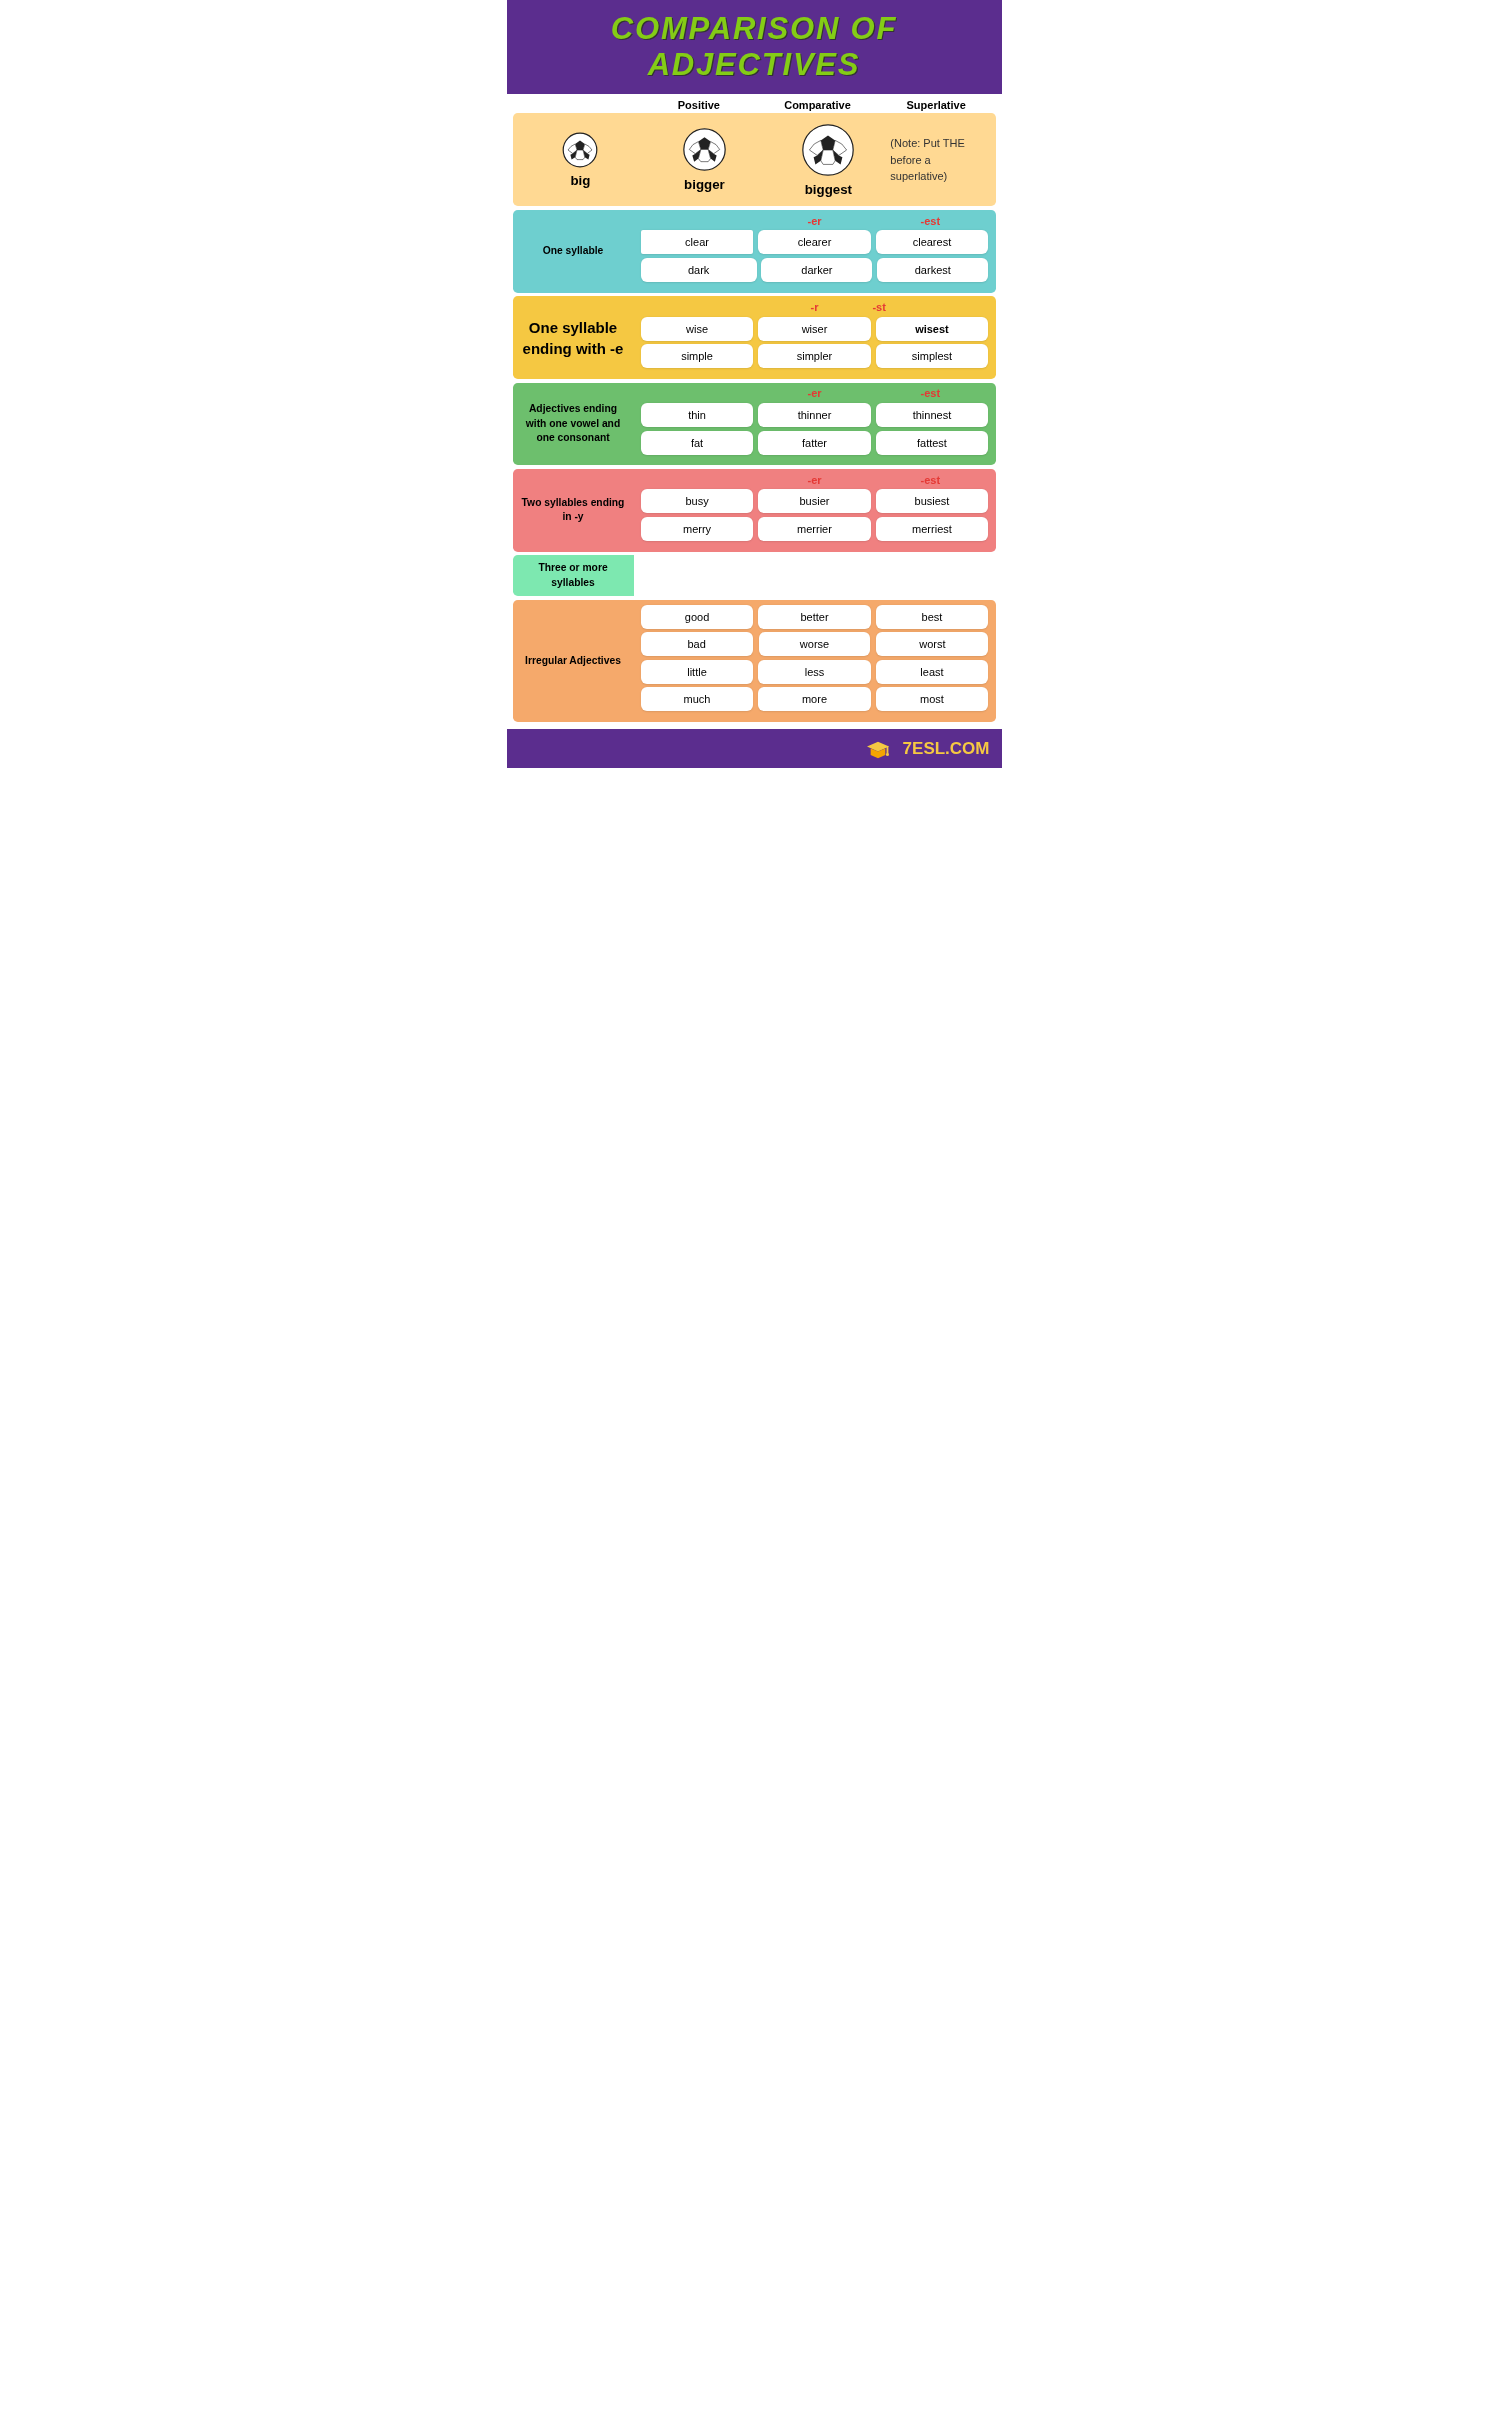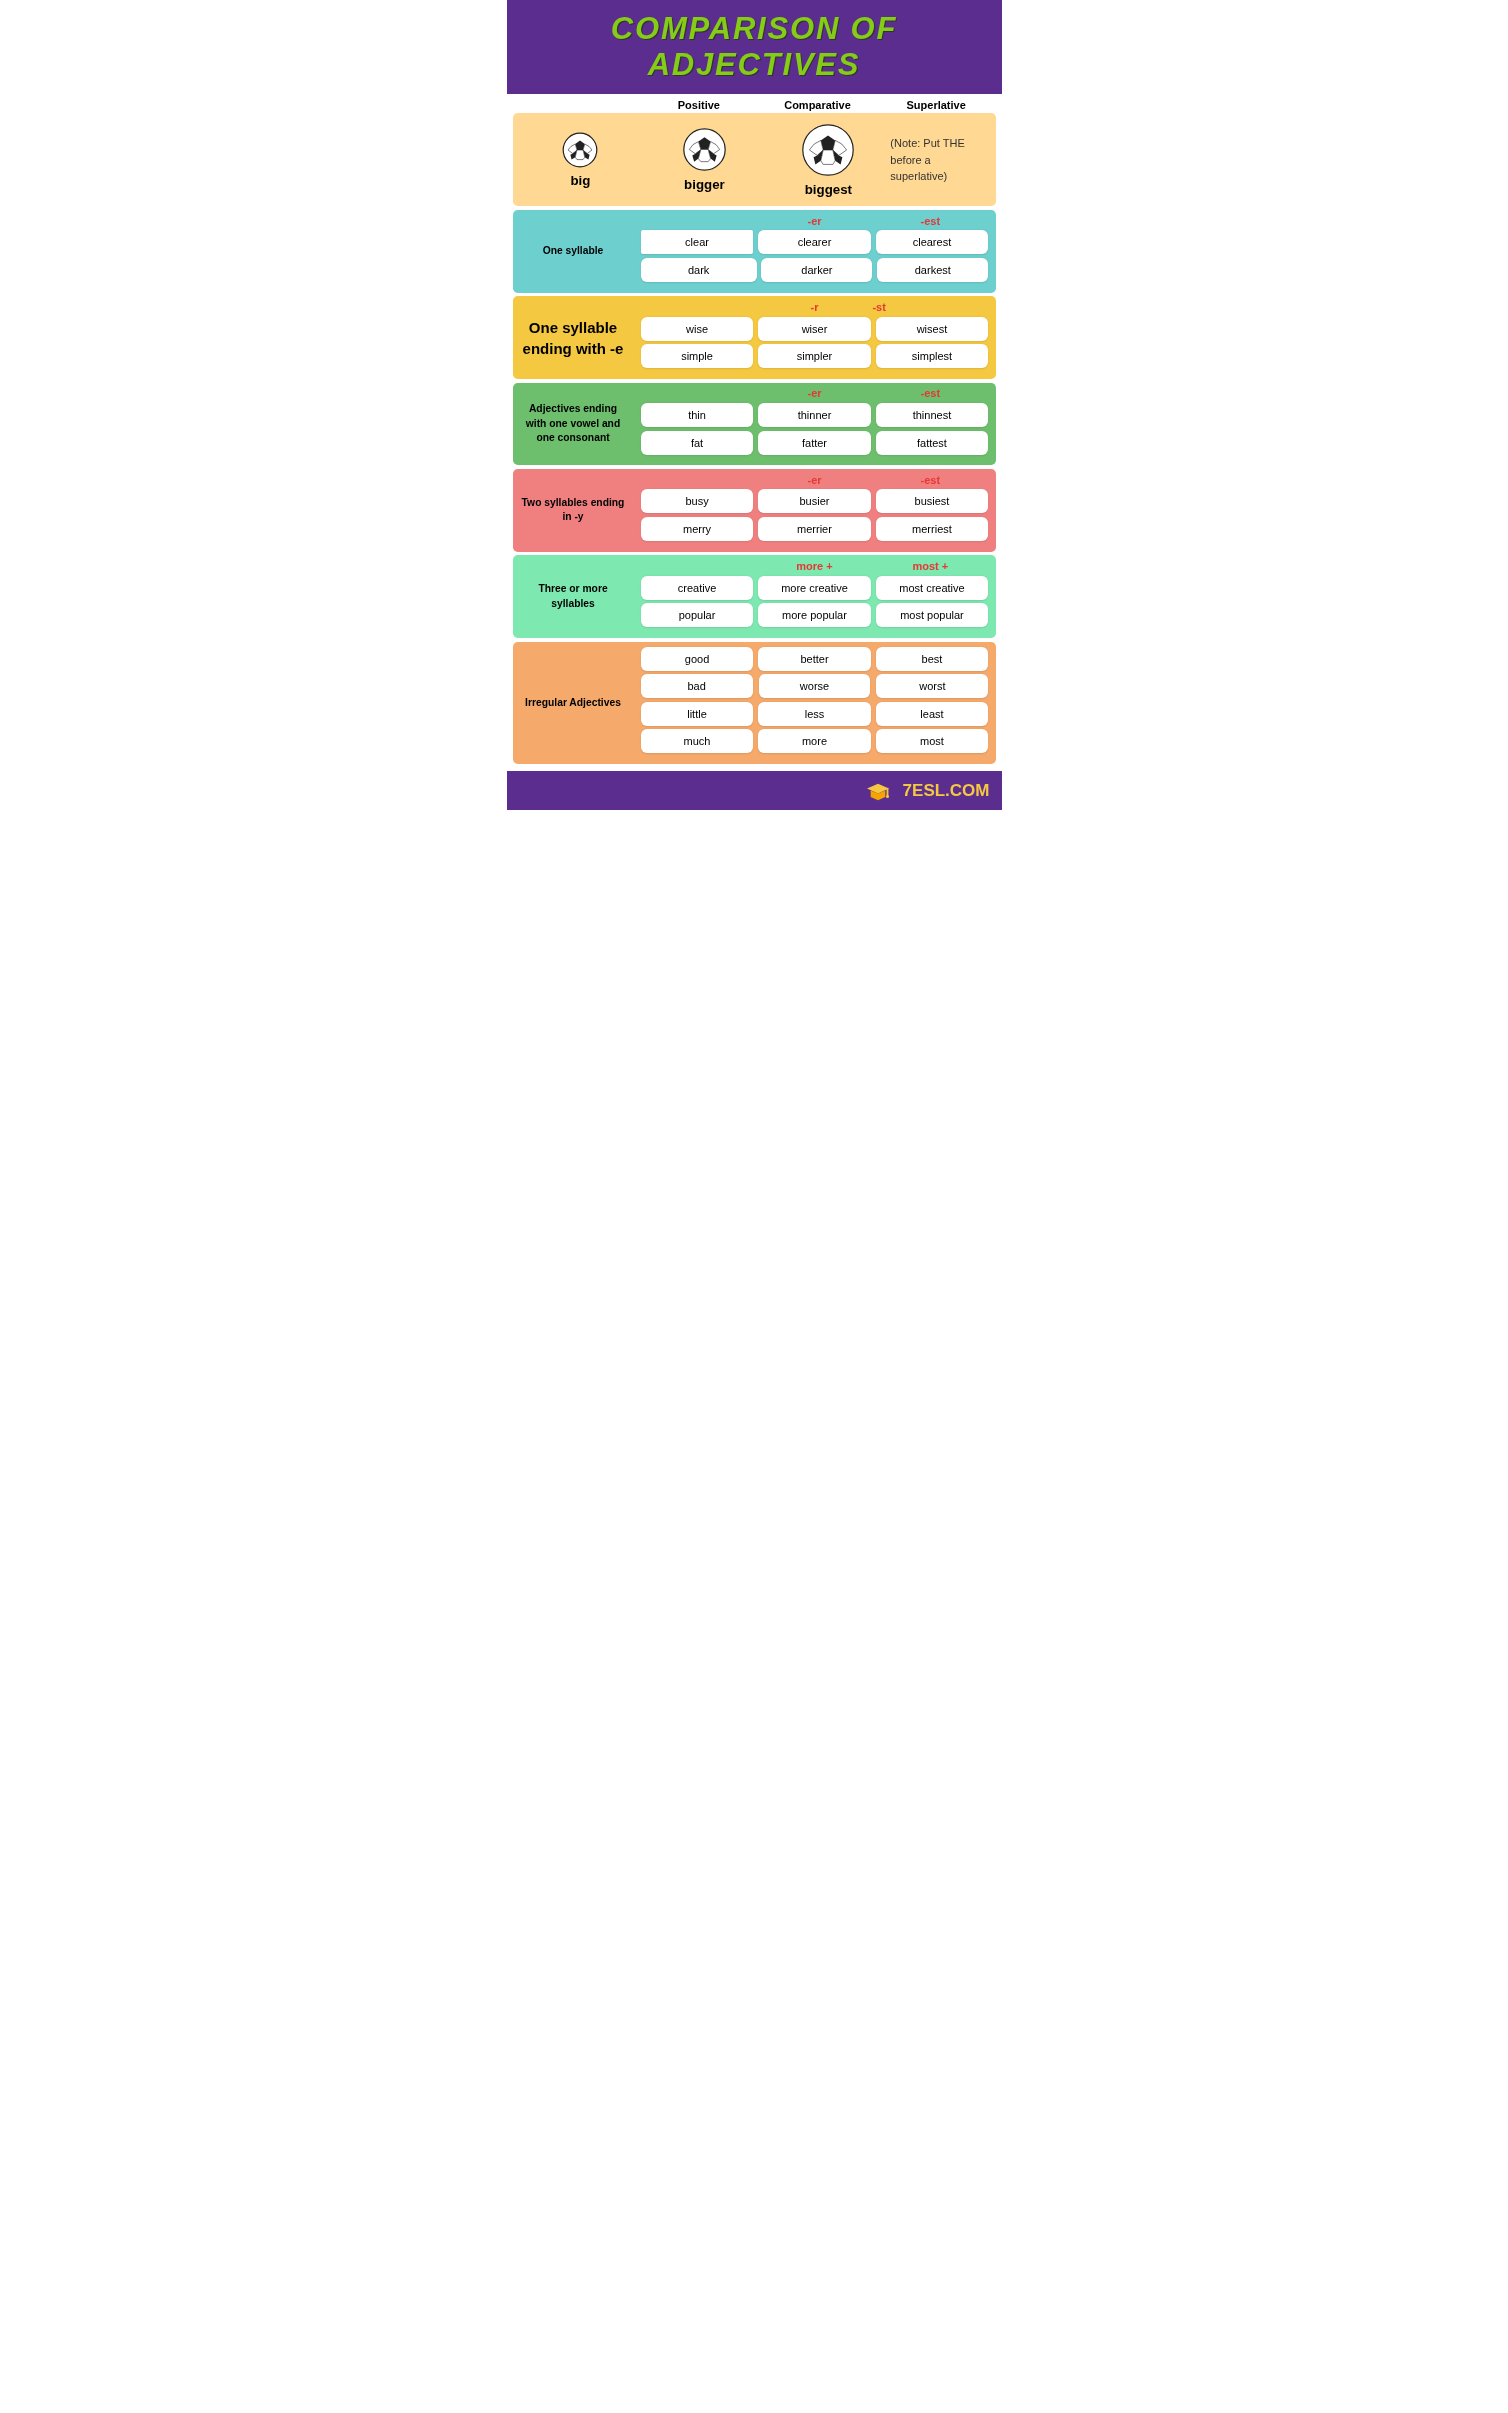--- a/index.html
+++ b/index.html
@@ -209,21 +209,21 @@
 ending with -e</div>
       <div class="section-content" style="background: rgb(245, 200, 66); flex: 1 1 0%; border-radius: 0px 4.8px 4.8px 0px; padding: 4.8px 7.2px 7.2px; display: flex; flex-direction: column;">
         <div style="display: flex; margin-bottom: 3.6px;">
           <div style="flex: 1 1 0%;"></div>
           <div style="flex: 1 1 0%; text-align: center; font-weight: 700; font-size: 11px; color: rgb(229, 57, 53);">-r</div>
           <div style="flex: 1 1 0%; text-align: left; font-weight: 700; font-size: 11px; color: rgb(229, 57, 53);">-st</div>
         </div>
         <div style="display: flex; gap: 4.8px; margin-bottom: 3.6px;">
           <div class="word-box" style="flex: 1 1 0%; background: rgb(255, 255, 255); border-radius: 6px; text-align: center; padding: 6px 3.6px; font-size: 11px; font-weight: 500; box-shadow: rgba(0, 0, 0, 0.1) 0px 0.6px 1.8px;">wise</div>
           <div class="word-box" style="flex: 1 1 0%; background: rgb(255, 255, 255); border-radius: 6px; text-align: center; padding: 6px 3.6px; font-size: 11px; font-weight: 500; box-shadow: rgba(0, 0, 0, 0.1) 0px 0.6px 1.8px;">wiser</div>
-          <div class="word-box" style="flex: 1 1 0%; background: rgb(255, 255, 255); border-radius: 6px; text-align: center; padding: 6px 3.6px; font-size: 11px; font-weight: 400; box-shadow: rgba(0, 0, 0, 0.1) 0px 0.6px 1.8px;">wisest</div>
+          <div class="word-box" style="flex: 1 1 0%; background: rgb(255, 255, 255); border-radius: 6px; text-align: center; padding: 6px 3.6px; font-size: 11px; font-weight: 700; box-shadow: rgba(0, 0, 0, 0.1) 0px 0.6px 1.8px;">wisest</div>
         </div>
         <div style="display: flex; gap: 4.8px; margin-bottom: 3.6px;">
           <div class="word-box" style="flex: 1 1 0%; background: rgb(255, 255, 255); border-radius: 6px; text-align: center; padding: 6px 3.6px; font-size: 11px; font-weight: 500; box-shadow: rgba(0, 0, 0, 0.1) 0px 0.6px 1.8px;">simple</div>
           <div class="word-box" style="flex: 1 1 0%; background: rgb(255, 255, 255); border-radius: 6px; text-align: center; padding: 6px 3.6px; font-size: 11px; font-weight: 500; box-shadow: rgba(0, 0, 0, 0.1) 0px 0.6px 1.8px;">simpler</div>
           <div class="word-box" style="flex: 1 1 0%; background: rgb(255, 255, 255); border-radius: 6px; text-align: center; padding: 6px 3.6px; font-size: 11px; font-weight: 500; box-shadow: rgba(0, 0, 0, 0.1) 0px 0.6px 1.8px;">simplest</div>
         </div>
       </div>
     </div>
     <div class="section" style="margin-bottom: 3.6px;">
       <div class="section-label" style="background: rgb(109, 191, 109); width: 121px; flex-shrink: 0; display: flex; align-items: center; justify-content: center; text-align: center; font-weight: 700; font-size: 10.3px; padding: 6px; line-height: 1.4; border-radius: 4.8px 0px 0px 4.8px;">Adjectives ending
@@ -264,37 +264,20 @@
         <div style="display: flex; gap: 4.8px; margin-bottom: 3.6px;">
           <div class="word-box" style="flex: 1 1 0%; background: rgb(255, 255, 255); border-radius: 6px; text-align: center; padding: 6px 3.6px; font-size: 11px; font-weight: 500; box-shadow: rgba(0, 0, 0, 0.1) 0px 0.6px 1.8px;">merry</div>
           <div class="word-box" style="flex: 1 1 0%; background: rgb(255, 255, 255); border-radius: 6px; text-align: center; padding: 6px 3.6px; font-size: 11px; font-weight: 500; box-shadow: rgba(0, 0, 0, 0.1) 0px 0.6px 1.8px;">merrier</div>
           <div class="word-box" style="flex: 1 1 0%; background: rgb(255, 255, 255); border-radius: 6px; text-align: center; padding: 6px 3.6px; font-size: 11px; font-weight: 500; box-shadow: rgba(0, 0, 0, 0.1) 0px 0.6px 1.8px;">merriest</div>
         </div>
       </div>
     </div>
     <div class="section" style="margin-bottom: 3.6px;">
       <div class="section-label" style="background: rgb(125, 232, 176); width: 121px; flex-shrink: 0; display: flex; align-items: center; justify-content: center; text-align: center; font-weight: 700; font-size: 10.3px; padding: 6px; line-height: 1.4; border-radius: 4.8px 0px 0px 4.8px;">Three or more
 syllables</div>
-      <div class="section-content" style="background: rgb(125, 232, 176); flex: 1 1 0%; border-radius: 0px 4.8px 4.8px 0px; padding: 4.8px 7.2px 7.2px; display: flex; flex-direction: column;">
-        <div style="display: flex; margin-bottom: 3.6px;">
-          <div style="flex: 1 1 0%;"></div>
-          <div style="flex: 1 1 0%; text-align: center; font-weight: 700; font-size: 11px; color: rgb(229, 57, 53);">more +</div>
-          <div style="flex: 1 1 0%; text-align: center; font-weight: 700; font-size: 11px; color: rgb(229, 57, 53);">most +</div>
-        </div>
-        <div style="display: flex; gap: 4.8px; margin-bottom: 3.6px;">
-          <div class="word-box" style="flex: 1 1 0%; background: rgb(255, 255, 255); border-radius: 6px; text-align: center; padding: 6px 3.6px; font-size: 11px; font-weight: 500; box-shadow: rgba(0, 0, 0, 0.1) 0px 0.6px 1.8px;">creative</div>
-          <div class="word-box" style="flex: 1 1 0%; background: rgb(255, 255, 255); border-radius: 6px; text-align: center; padding: 6px 3.6px; font-size: 11px; font-weight: 500; box-shadow: rgba(0, 0, 0, 0.1) 0px 0.6px 1.8px;">more creative</div>
-          <div class="word-box" style="flex: 1 1 0%; background: rgb(255, 255, 255); border-radius: 6px; text-align: center; padding: 6px 3.6px; font-size: 11px; font-weight: 500; box-shadow: rgba(0, 0, 0, 0.1) 0px 0.6px 1.8px;">most creative</div>
-        </div>
-        <div style="display: flex; gap: 4.8px; margin-bottom: 3.6px;">
-          <div class="word-box" style="flex: 1 1 0%; background: rgb(255, 255, 255); border-radius: 6px; text-align: center; padding: 6px 3.6px; font-size: 11px; font-weight: 500; box-shadow: rgba(0, 0, 0, 0.1) 0px 0.6px 1.8px;">popular</div>
-          <div class="word-box" style="flex: 1 1 0%; background: rgb(255, 255, 255); border-radius: 6px; text-align: center; padding: 6px 3.6px; font-size: 11px; font-weight: 500; box-shadow: rgba(0, 0, 0, 0.1) 0px 0.6px 1.8px;">more popular</div>
-          <div class="word-box" style="flex: 1 1 0%; background: rgb(255, 255, 255); border-radius: 6px; text-align: center; padding: 6px 3.6px; font-size: 11px; font-weight: 500; box-shadow: rgba(0, 0, 0, 0.1) 0px 0.6px 1.8px;">most popular</div>
-        </div>
-      </div>
     </div>
     <div class="section" style="margin-bottom: 3.6px;">
       <div class="section-label" style="background: rgb(245, 169, 107); width: 121px; flex-shrink: 0; display: flex; align-items: center; justify-content: center; text-align: center; font-weight: 700; font-size: 10.3px; padding: 6px; line-height: 1.4; border-radius: 4.8px 0px 0px 4.8px;">Irregular
 Adjectives</div>
       <div class="section-content" style="background: rgb(245, 169, 107); flex: 1 1 0%; border-radius: 0px 4.8px 4.8px 0px; padding: 4.8px 7.2px 7.2px; display: flex; flex-direction: column;">
         <div style="display: flex; gap: 4.8px; margin-bottom: 3.6px;">
           <div class="word-box" style="flex: 1 1 0%; background: rgb(255, 255, 255); border-radius: 6px; text-align: center; padding: 6px 3.6px; font-size: 11px; font-weight: 500; box-shadow: rgba(0, 0, 0, 0.1) 0px 0.6px 1.8px;">good</div>
           <div class="word-box" style="flex: 1 1 0%; background: rgb(255, 255, 255); border-radius: 6px; text-align: center; padding: 6px 3.6px; font-size: 11px; font-weight: 500; box-shadow: rgba(0, 0, 0, 0.1) 0px 0.6px 1.8px;">better</div>
           <div class="word-box" style="flex: 1 1 0%; background: rgb(255, 255, 255); border-radius: 6px; text-align: center; padding: 6px 3.6px; font-size: 11px; font-weight: 500; box-shadow: rgba(0, 0, 0, 0.1) 0px 0.6px 1.8px;">best</div>
         </div>

